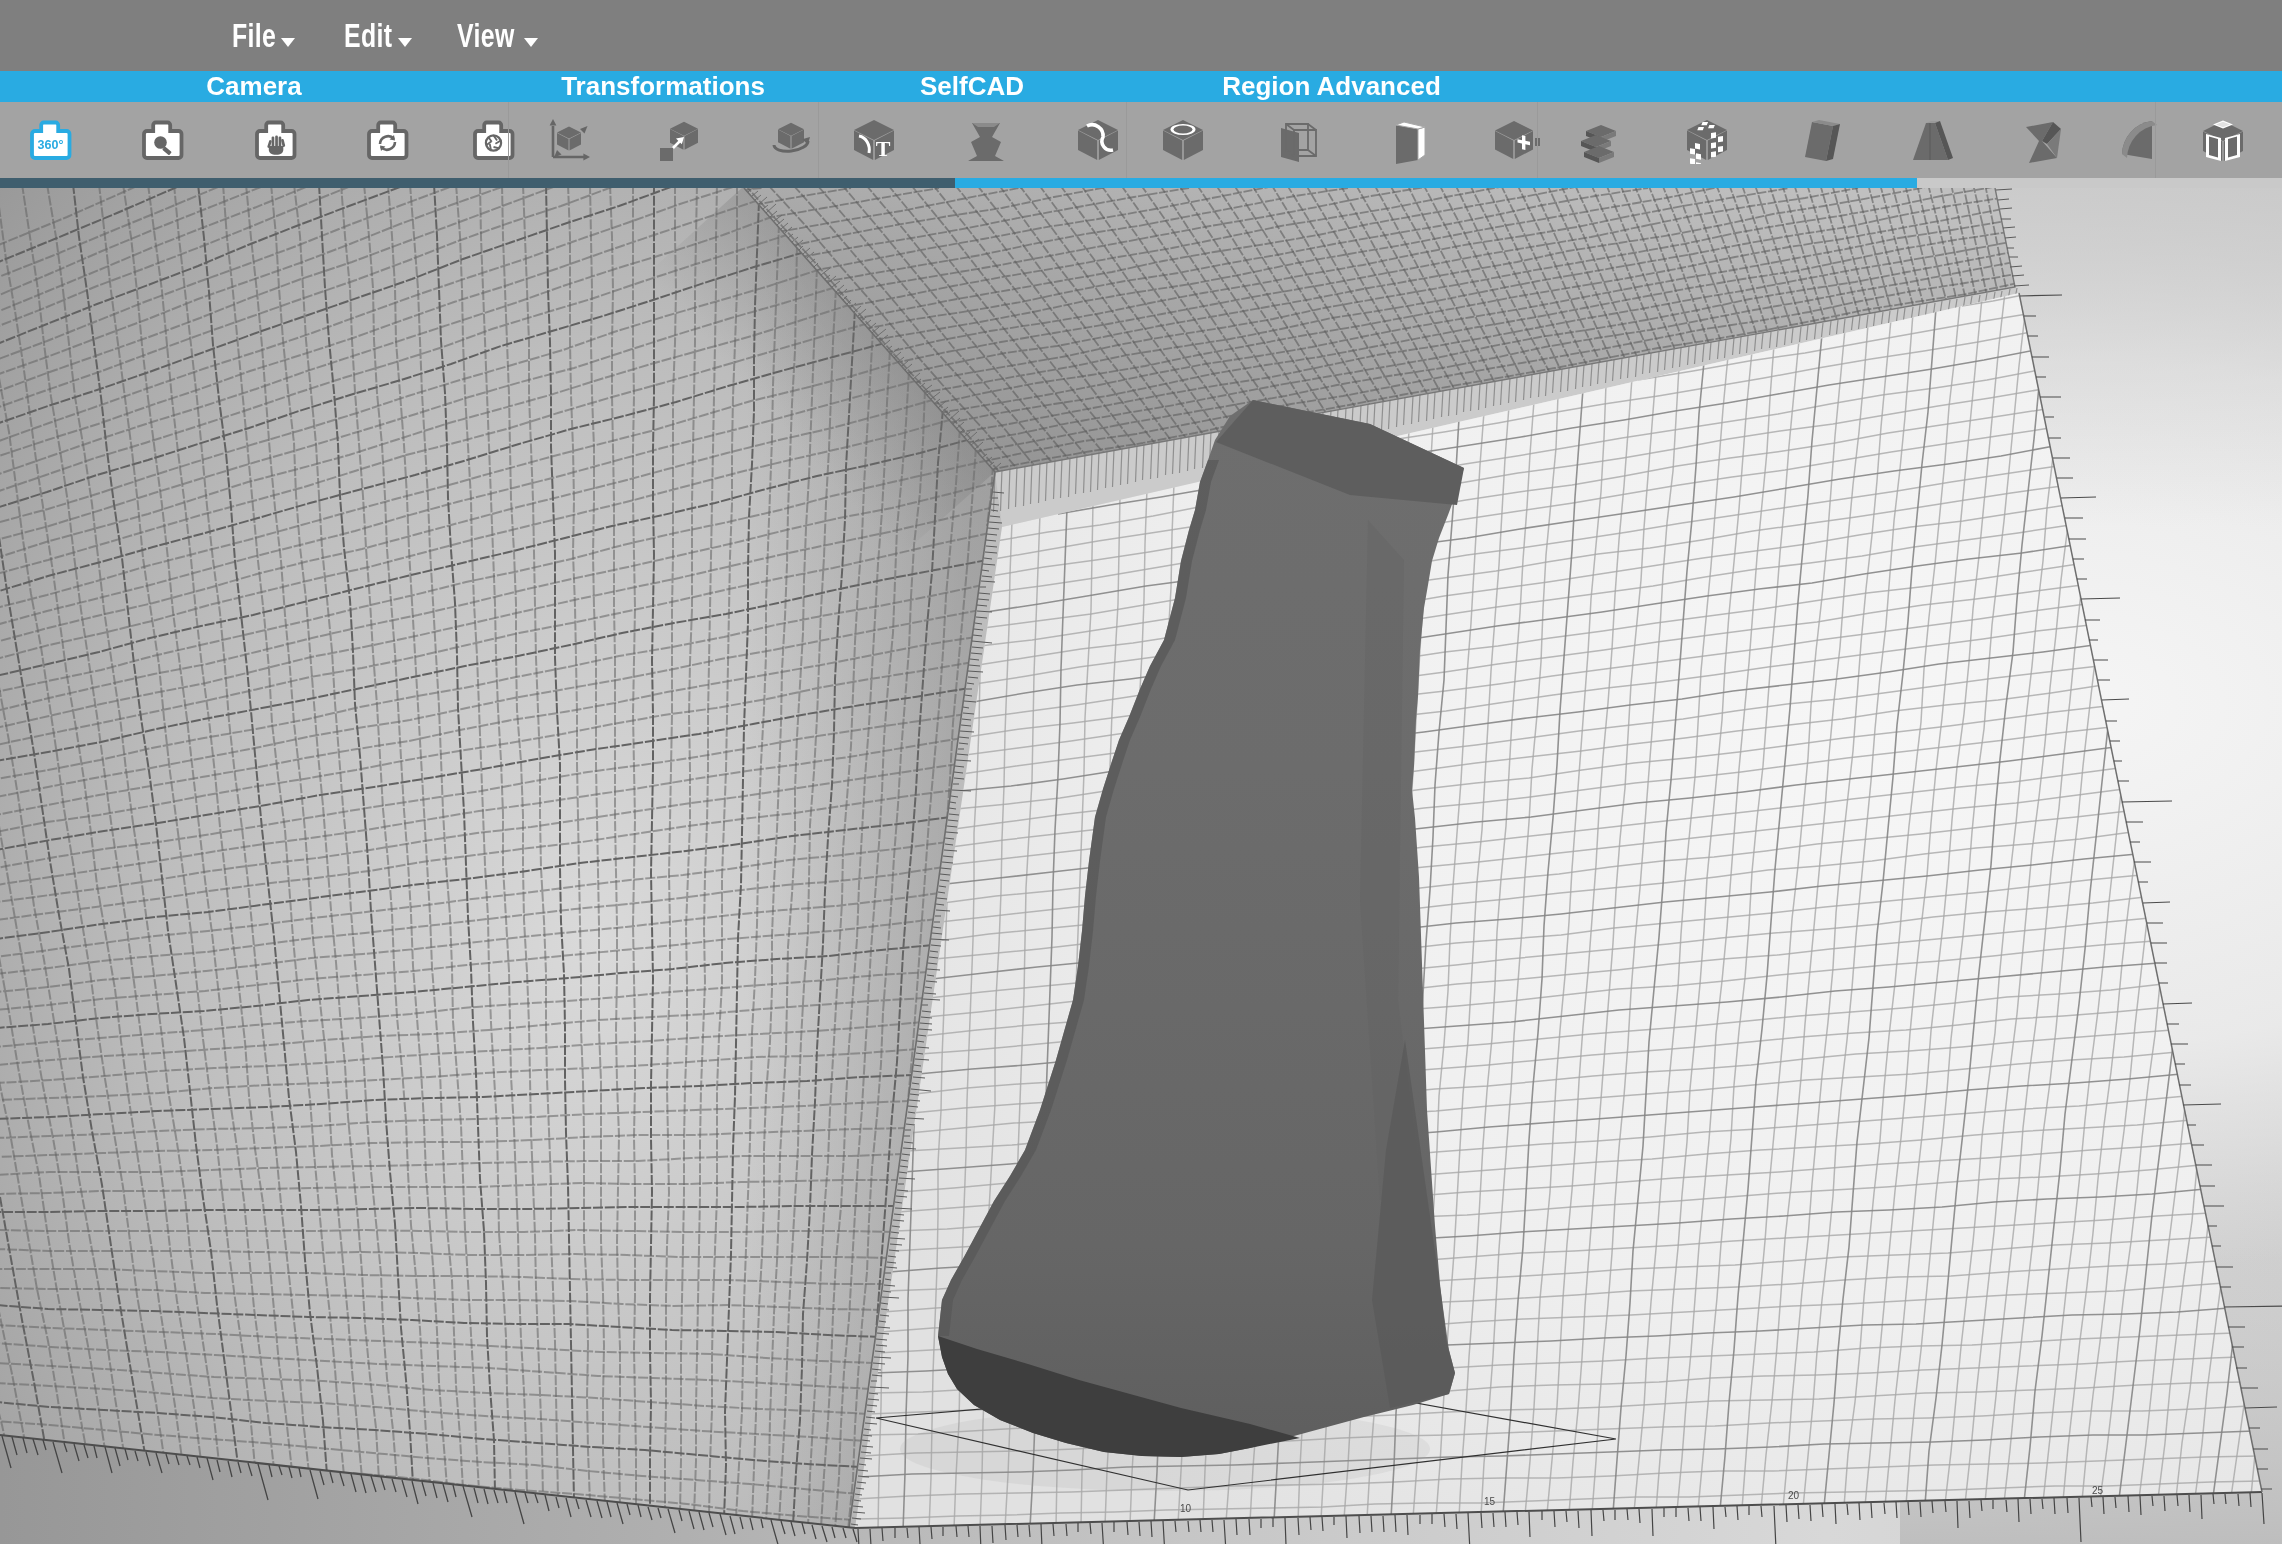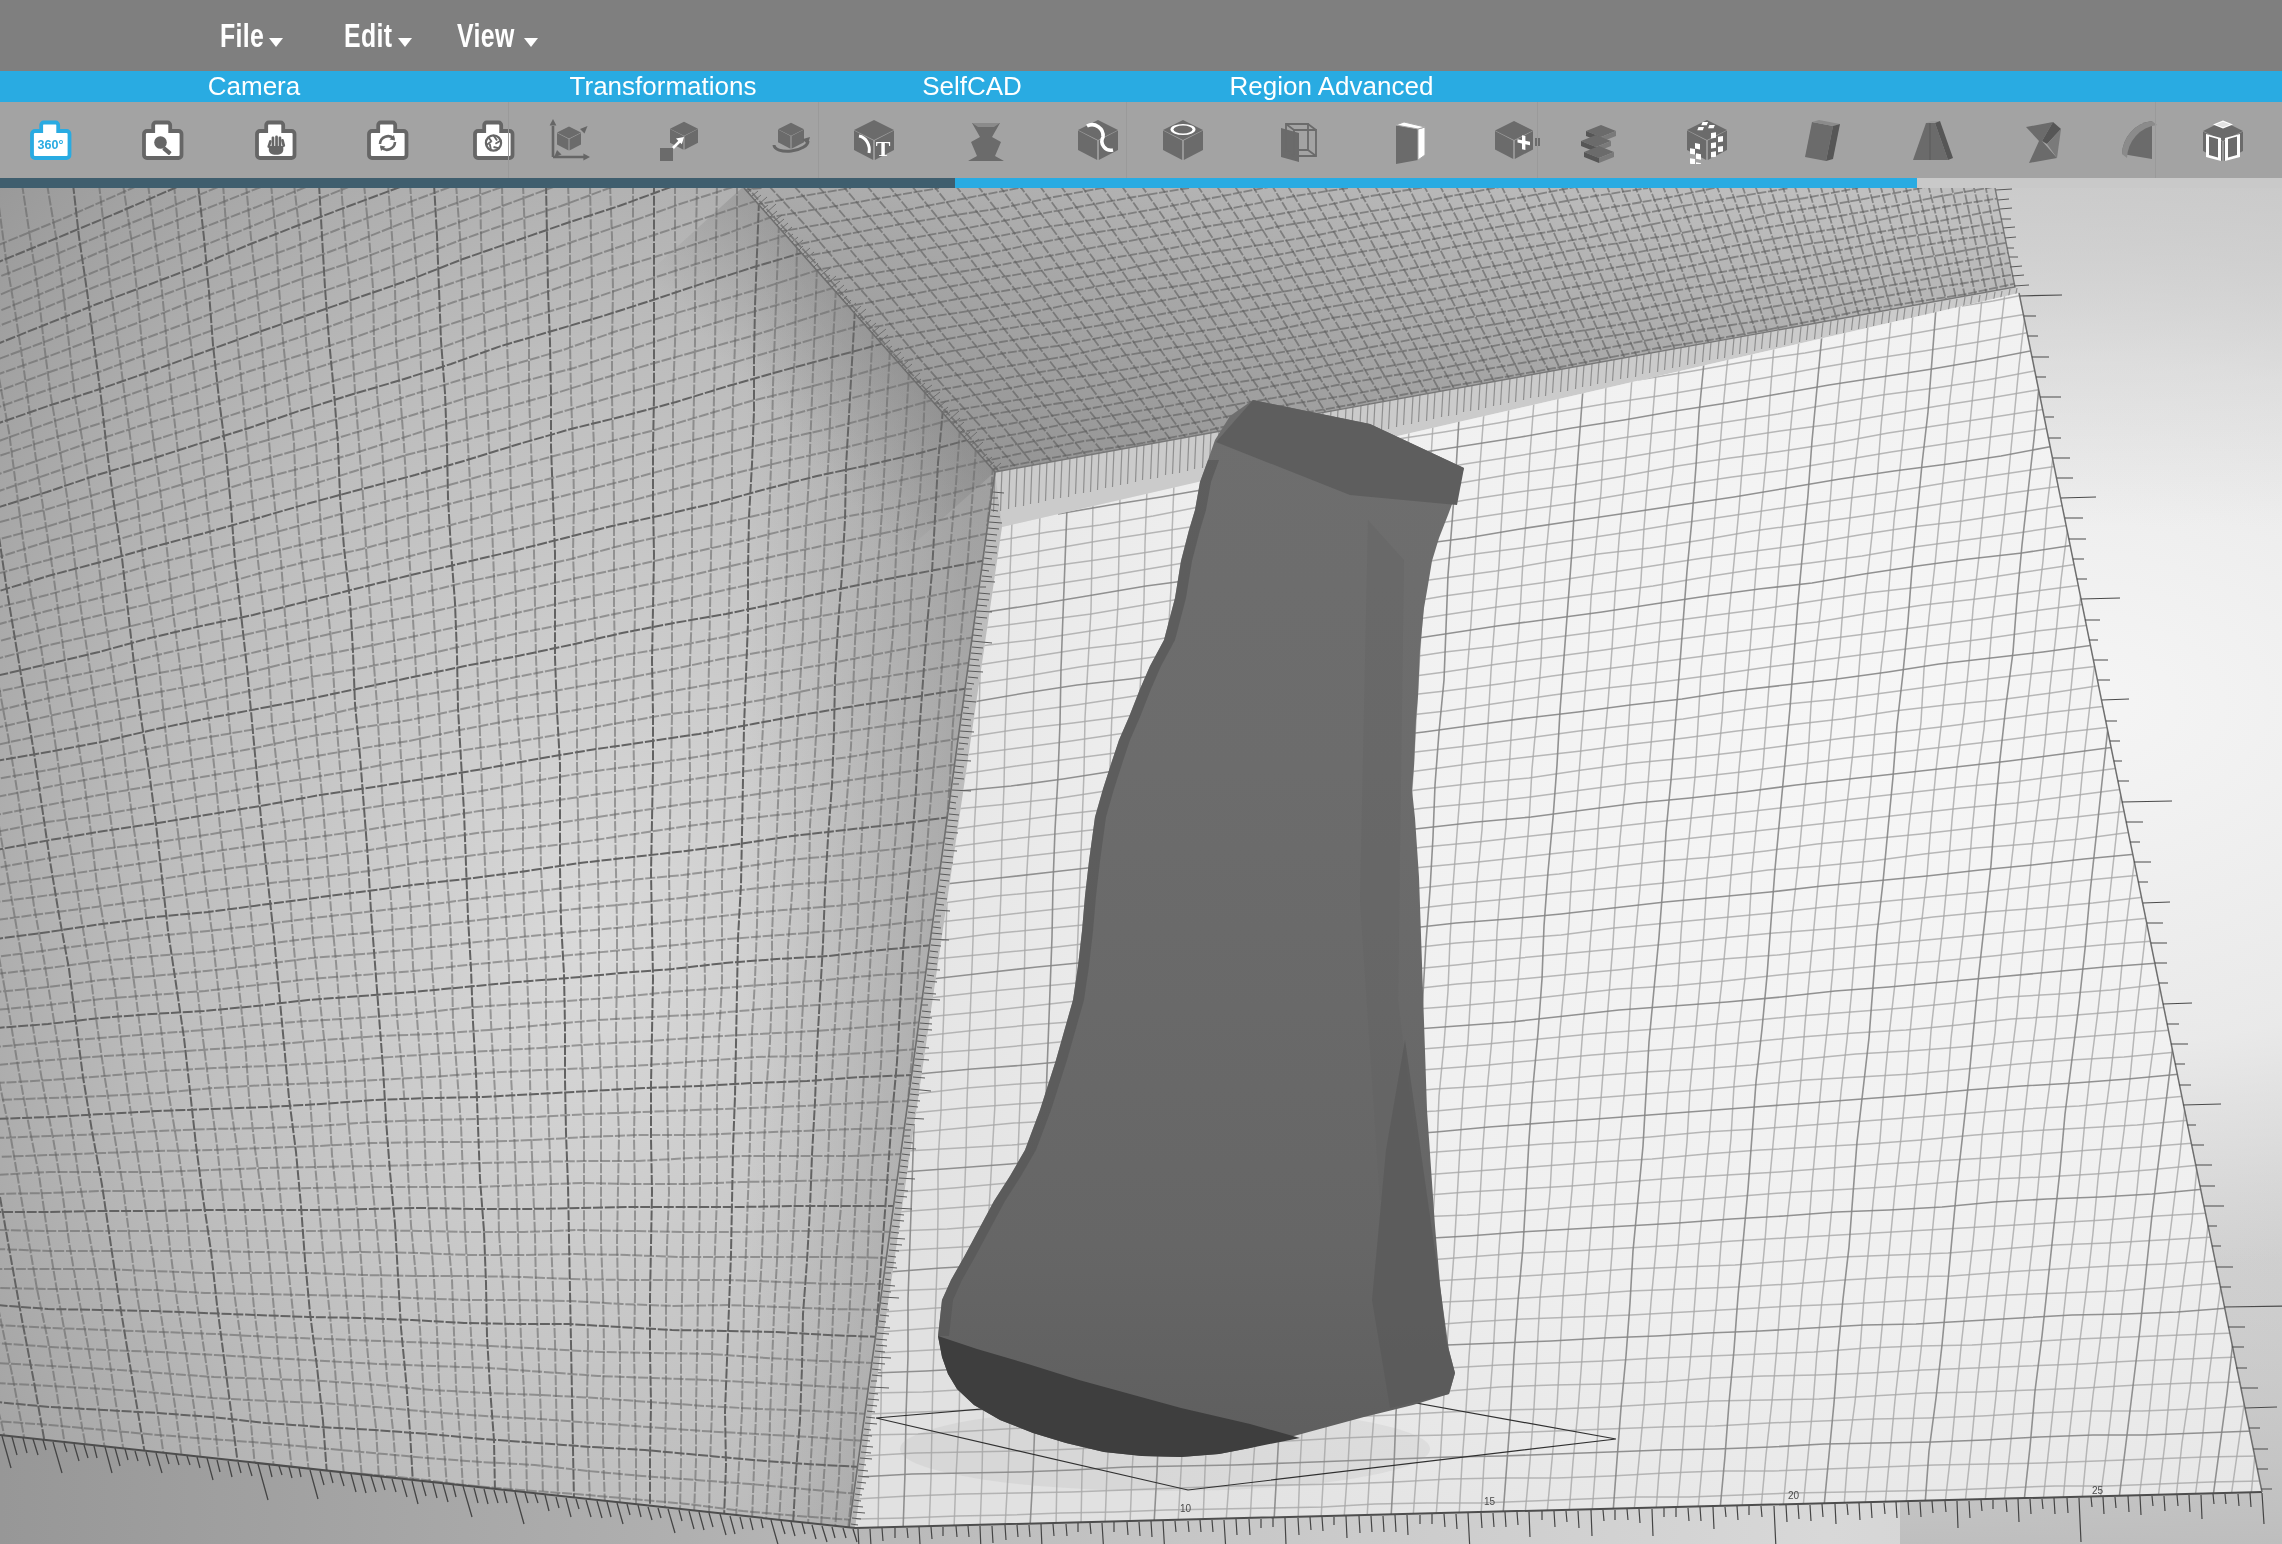--- a/index.html
+++ b/index.html
@@ -3,32 +3,32 @@
 <style>
 *{margin:0;padding:0;box-sizing:border-box}
 html,body{width:2282px;height:1544px;overflow:hidden;background:#fff;font-family:"Liberation Sans",sans-serif}
 .top{position:absolute;left:0;top:0;width:2282px;height:71px;background:#7f7f7f}
 .logo{position:absolute;left:0;top:0;display:flex}
 .brand{color:#fff;font-size:35px;font-weight:700;line-height:67px;margin-left:7px;transform:scaleX(0.9);transform-origin:0 50%}
 .menu{position:absolute;top:0;color:#fff;line-height:71px;white-space:nowrap}
 .mt{display:inline-block;font-size:34px;font-weight:700;transform:scaleX(0.73);transform-origin:0 50%;letter-spacing:0.5px}
 .caret{display:inline-block;width:0;height:0;border-left:7px solid transparent;border-right:7px solid transparent;border-top:9px solid #fff;vertical-align:middle;margin-left:-12px}
 .blue{position:absolute;left:0;top:71px;width:2282px;height:31px;background:#29abe2}
-.glabel{position:absolute;top:0;height:31px;text-align:center;color:#fff;font-size:26px;font-weight:400;line-height:30px}
+.glabel{position:absolute;top:0;height:31px;text-align:center;color:#fff;font-size:26px;font-weight:700;line-height:30px}
 .tools{position:absolute;left:0;top:102px;width:2282px;height:76px;background:#a3a3a3}
 .ti{position:absolute;top:14px}
 .tdiv{position:absolute;top:0;width:1px;height:76px;background:#9a9a9a}
 .strip{position:absolute;left:0;top:178px;width:2282px;height:10px;background:#c9c9c9}
 .strip .s1{position:absolute;left:0;top:0;width:955px;height:10px;background:#3f5e6e}
 .strip .s2{position:absolute;left:955px;top:0;width:962px;height:10px;background:#29abe2}
 .vp{position:absolute;left:0;top:188px}
 </style></head>
 <body>
 <div class="top">
-<div class="menu" style="left:220px"><span class="mt">File</span><span class="caret"></span></div>
+<div class="menu" style="left:232px"><span class="mt">File</span><span class="caret"></span></div>
 <div class="menu" style="left:344px"><span class="mt">Edit</span><span class="caret"></span></div>
 <div class="menu" style="left:457px"><span class="mt">View</span><span class="caret"></span></div>
   </div>
 <div class="blue">
     <div class="glabel" style="left:0px;width:508px">Camera</div>
 <div class="glabel" style="left:508px;width:310px">Transformations</div>
 <div class="glabel" style="left:818px;width:308px">SelfCAD</div>
 <div class="glabel" style="left:1126px;width:411px">Region Advanced</div>
   </div>
 <div class="tools">

